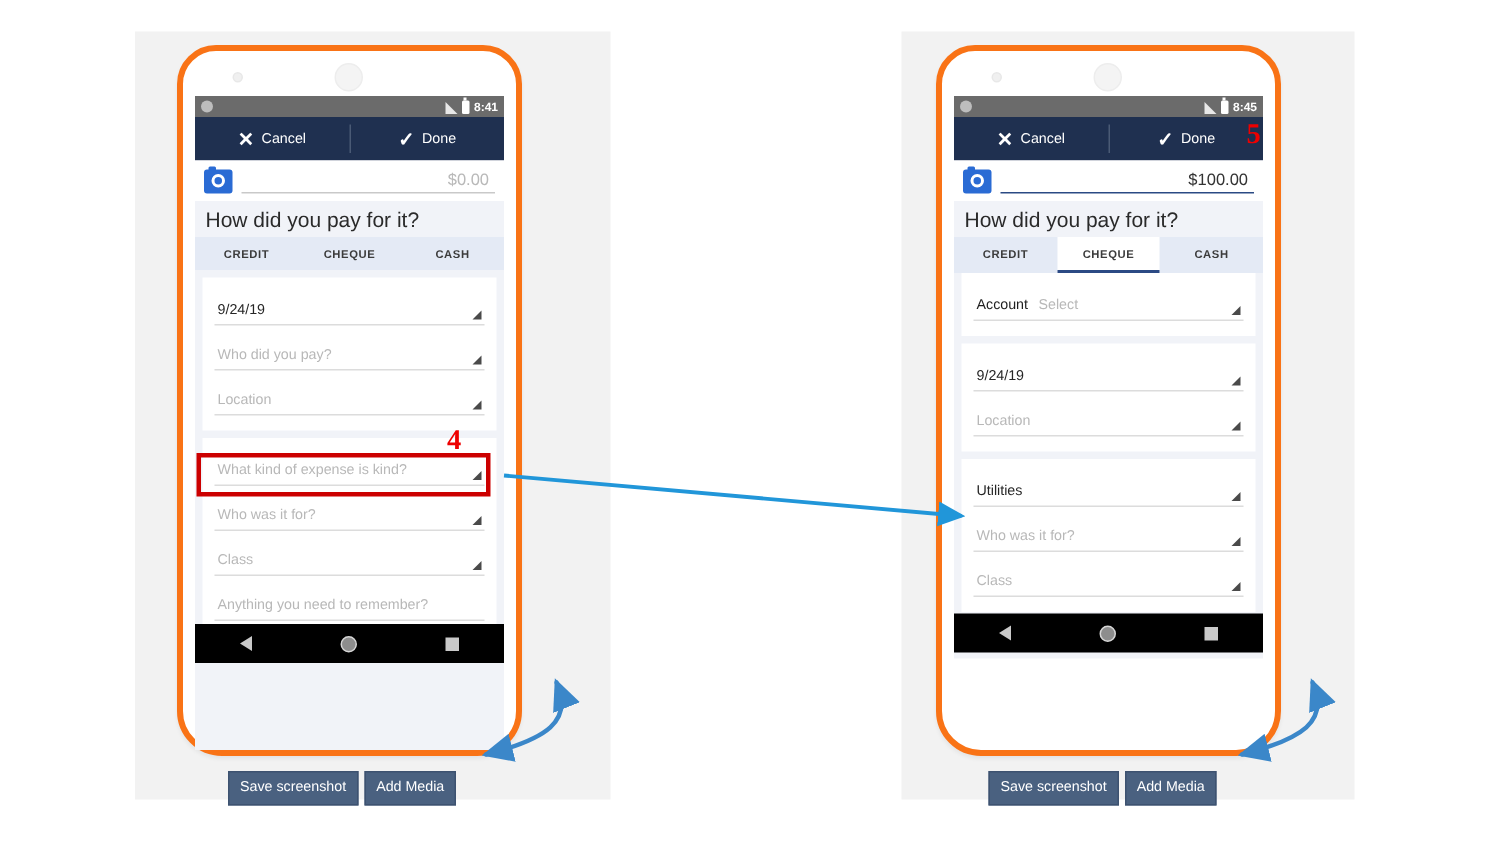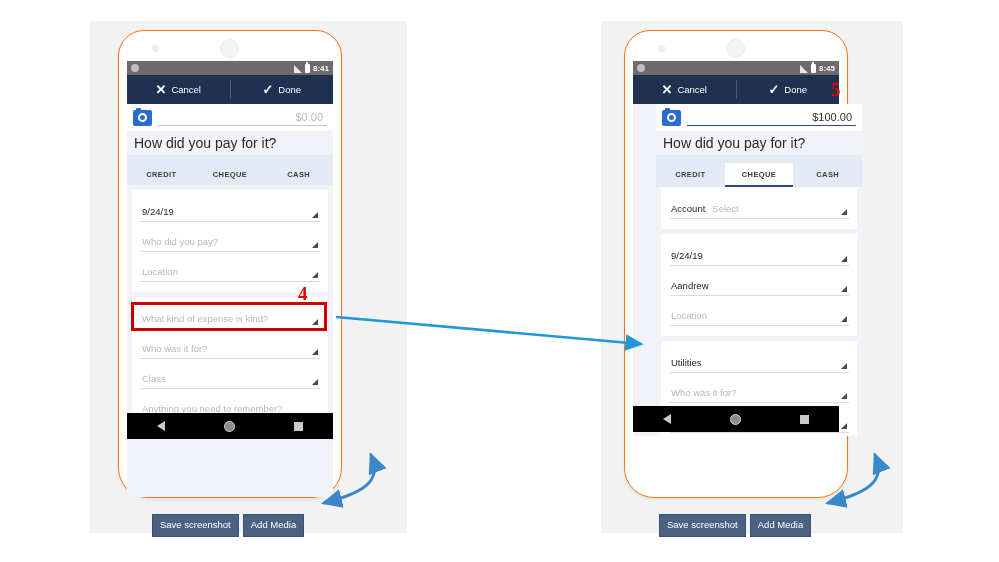--- a/index.html
+++ b/index.html
@@ -10,21 +10,21 @@
   }
   .canvas{position:absolute;left:0;top:0;width:999px;height:562px;}
 
   
   .panel{position:absolute;background:#f2f2f2;}
   #panel-left{left:90px;top:21px;width:317px;height:512px;}
   #panel-right{left:601px;top:21px;width:302px;height:512px;}
 
   
   .phone{position:absolute;background:#ffffff;
-    border:1px solid #f97316;
+    border:4px solid #f97316;
     border-radius:26px 26px 30px 30px;
     box-shadow:0 2px 3px rgba(0,0,0,0.06);
   }
   #phone-left{left:118px;top:30px;width:222px;height:466px;}
   #phone-right{left:624px;top:30px;width:222px;height:466px;}
 
   .phone-top{position:absolute;left:0;top:0;width:100%;height:30px;}
   .cam-dot{position:absolute;width:5px;height:5px;border-radius:50%;
     background:#f0f0f0;border:1px solid #e8e8e8;left:33px;top:14px;}
   .speaker{position:absolute;width:17px;height:17px;border-radius:50%;
@@ -70,21 +70,21 @@
     width:5px;height:3px;background:#2a6bd4;border-radius:1px;}
   .amount-field{flex:1;text-align:right;font-size:11px;padding:2px 4px 2px 0;
     border-bottom:1.5px solid #c9c9c9;}
   .amount-field.filled{border-bottom:1.5px solid #2b4a84;color:#333333;}
   .amount-field.empty{color:#b9b9b9;}
 
   .question{font-size:14px;color:#2a2a2a;padding:4px 6px 4px 7px;}
 
   .tabs{display:flex;background:#e4eaf5;}
   .tab{flex:1;text-align:center;font-size:7.5px;font-weight:bold;
-    color:#3c3c3c;letter-spacing:0.4px;padding:7px 0 6px 0;margin-top:8px;}
+    color:#3c3c3c;letter-spacing:0.4px;padding:7px 0 6px 0;}
   .tab.active{background:#ffffff;border-bottom:2px solid #2b4a84;}
 
   .card{background:#ffffff;margin:5px 5px;padding:2px 0;}
   .card.tight{margin-top:0;}
   .frow{position:relative;margin:8px 8px;padding:6px 14px 4px 2px;
     border-bottom:1px solid #dcdcdc;font-size:9.5px;}
   .frow:last-child{border-bottom:1px solid #dcdcdc;}
   .frow .val{color:#262626;}
   .frow .ph{color:#b8b8b8;}
   .caret{position:absolute;right:2px;bottom:3px;width:0;height:0;
@@ -229,21 +229,21 @@
         <span class="glyph-x">✕</span>
         <span>Cancel</span>
       </div>
       <div class="tb-divider"></div>
       <div class="tb-btn">
         <span class="glyph-check">✓</span>
         <span>Done</span>
       </div>
     </div>
 
-    <div class="appbody" style="top:73px;height:332px;padding-left:23px;">
+    <div class="appbody" style="top:73px;height:332px;">
       <div class="amount-row">
         <div class="cam-icon"></div>
         <div class="amount-field filled">$100.00</div>
       </div>
 
       <div class="question">How did you pay for it?</div>
 
       <div class="tabs">
         <div class="tab">CREDIT</div>
         <div class="tab active">CHEQUE</div>
@@ -254,24 +254,20 @@
         <div class="frow acct-row">
           <span class="acct-label">Account</span>
           <span class="ph">Select</span>
           <span class="caret"></span>
         </div>
       </div>
 
       <div class="card">
         <div class="frow">
           <span class="val">9/24/19</span>
-          <span class="caret"></span>
-        </div>
-        <div class="frow">
-          <span class="val">Aandrew</span>
           <span class="caret"></span>
         </div>
         <div class="frow">
           <span class="ph">Location</span>
           <span class="caret"></span>
         </div>
       </div>
 
       <div class="card">
         <div class="frow">

